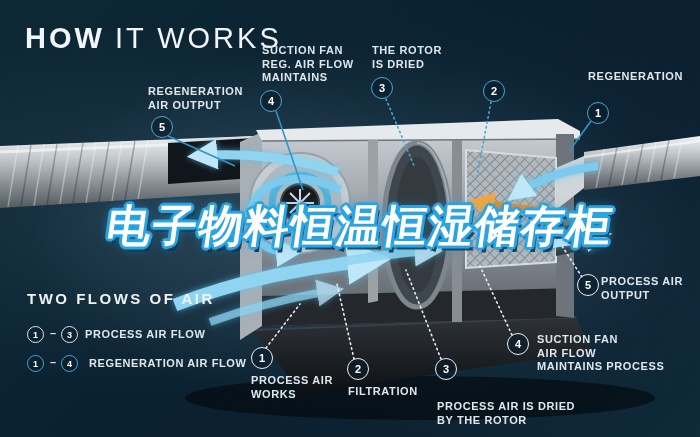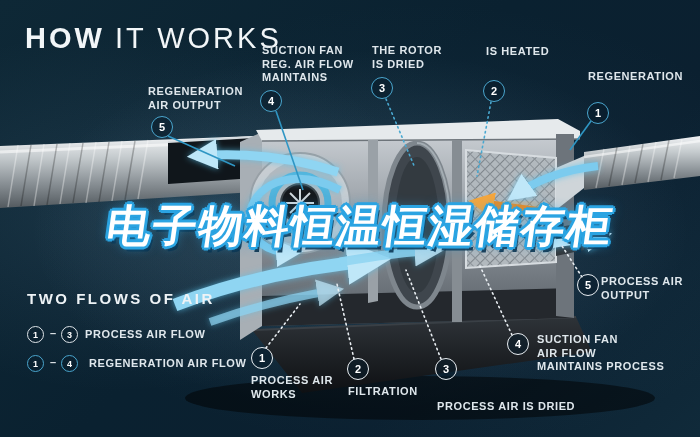--- a/index.html
+++ b/index.html
@@ -225,21 +225,20 @@
   <div>
     <div class="callout-text ui" style="left:372px; top:44px;">
       <div>THE ROTOR</div>
       <div>IS DRIED</div>
     </div>
     <div class="badge blue ui" style="left:371px; top:77px;">3</div>
   </div>
 
   <div>
     <div class="callout-text ui" style="left:486px; top:45px;">
-      <div>IS HEATED</div>
     </div>
     <div class="badge blue ui" style="left:483px; top:80px;">2</div>
   </div>
 
   <div>
     <div class="callout-text ui" style="left:588px; top:70px;">
       <div>REGENERATION</div>
     </div>
     <div class="badge blue ui" style="left:587px; top:102px;">1</div>
   </div>
@@ -256,20 +255,21 @@
     <div class="badge white ui" style="left:347px; top:358px;">2</div>
     <div class="callout-text ui" style="left:348px; top:385px;">
       <div>FILTRATION</div>
     </div>
   </div>
 
   <div>
     <div class="badge white ui" style="left:435px; top:358px;">3</div>
     <div class="callout-text ui" style="left:437px; top:400px;">
       <div>PROCESS AIR IS DRIED</div>
+      <div>BY THE ROTOR</div>
     </div>
   </div>
 
   <div>
     <div class="badge white ui" style="left:507px; top:333px;">4</div>
     <div class="callout-text ui" style="left:537px; top:333px;">
       <div>SUCTION FAN</div>
       <div>AIR FLOW</div>
       <div>MAINTAINS PROCESS</div>
     </div>

